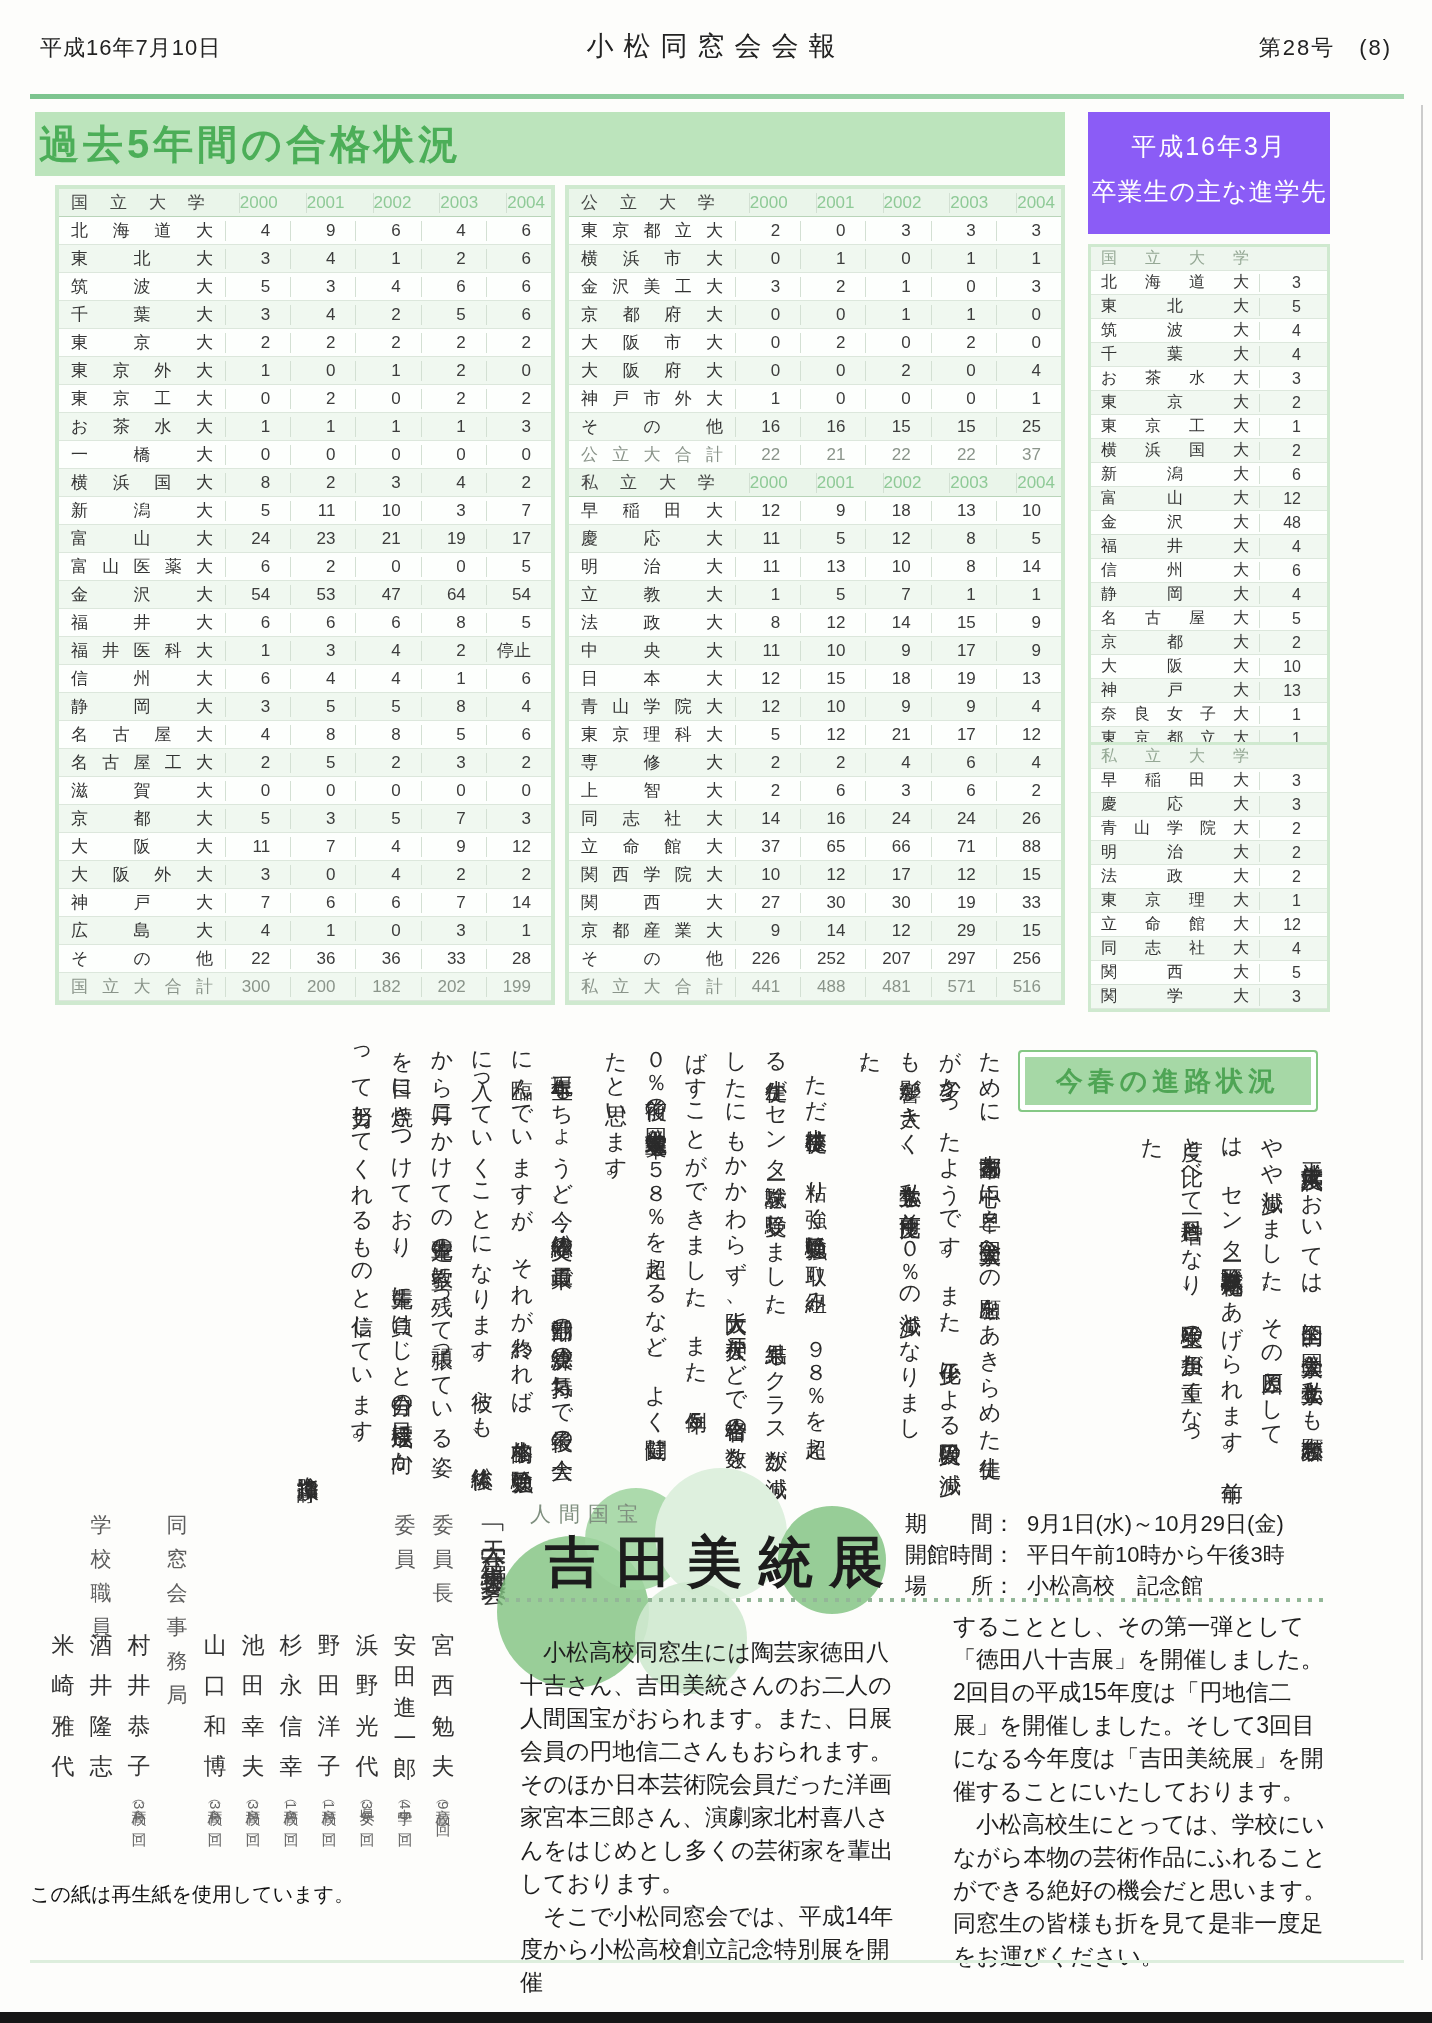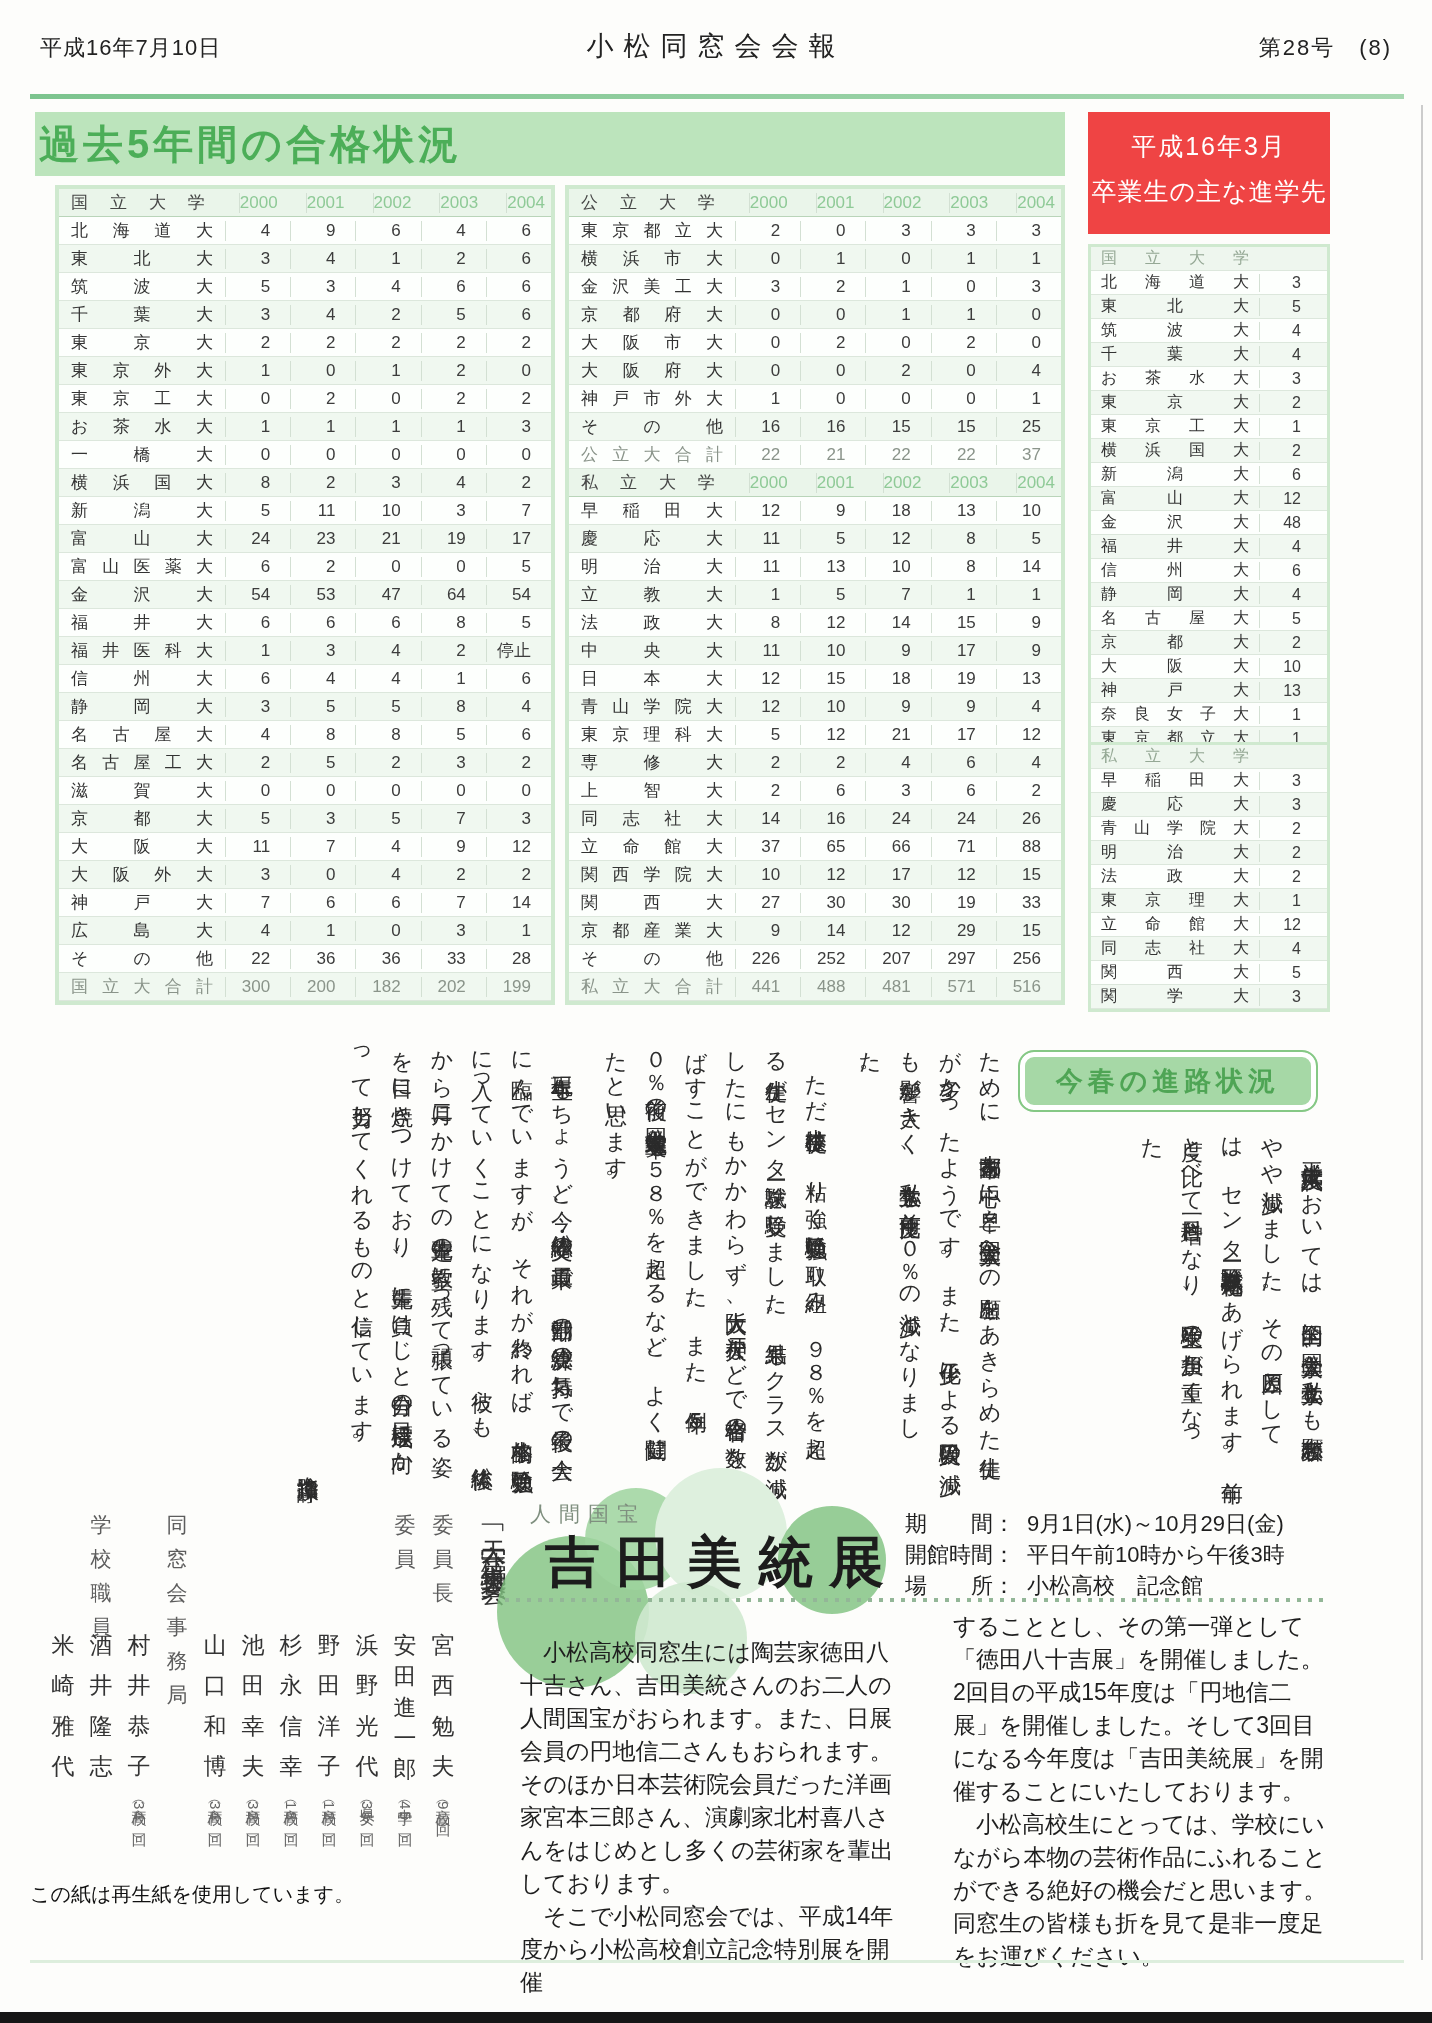--- a/index.html
+++ b/index.html
@@ -25,37 +25,37 @@
   .t-row{display:flex;height:27px;align-items:center;border-bottom:1px solid #dce7dc;font-size:17px;background:#fdfffd;}
   .t-row.alt{background:#f0f8f0;}
   .t-row.head{background:#eaf5ea;border-bottom:1px solid #b9d4b9;}
   .t-name{width:166px;display:flex;justify-content:space-between;padding:0 12px;box-sizing:border-box;color:#333;}
   .head .t-name{color:#474747;}
   .t-num{flex:1;text-align:right;padding-right:20px;border-left:1px solid #d3e0d3;color:#3c3c3c;}
   .t-num.year{color:#8fca97;text-align:center;padding-right:6px;margin-left:22px;}
   .t-row.total .t-name,.t-row.total .t-num{color:#8a948a;}
 
   
-  .sidebar-box{position:absolute;left:1088px;top:112px;width:242px;height:122px;background:#ef4444;
+  .sidebar-box{position:absolute;left:1088px;top:112px;width:242px;height:122px;background:#8b5cf6;
                color:#fff;text-align:center;}
   .sb-line1{font-size:25px;margin-top:18px;letter-spacing:2px;}
   .sb-line2{font-size:25px;margin-top:12px;letter-spacing:1px;}
   .sb-table{position:absolute;left:1088px;width:242px;border:3px solid #cfe9cf;background:#fff;box-sizing:border-box;}
   .sb-table.t1{top:244px;} .sb-table.t2{top:742px;}
   .sb-row{display:flex;height:23px;align-items:center;border-bottom:1px solid #dce7dc;font-size:16px;background:#fdfffd;}
   .sb-row.alt{background:#f1f8f1;}
   .sb-row.head{background:#eef6ee;}
   .sb-name{width:168px;display:flex;justify-content:space-between;padding:0 10px;box-sizing:border-box;color:#333;}
   .sb-row.head .sb-name{color:#95a895;}
   .sb-val{flex:1;text-align:right;padding-right:26px;border-left:1px solid #d3e0d3;color:#3c3c3c;}
   .sb-row.head .sb-val{border-left:none;}
 
   
   .badge{position:absolute;left:1018px;top:1050px;width:300px;height:62px;background:#a6d8a6;
-         border-radius:16px;border:2px solid #85c885;box-shadow:inset 0 0 0 5px #ffffff;
+         border-radius:4px;border:2px solid #85c885;box-shadow:inset 0 0 0 5px #ffffff;
          display:flex;align-items:center;justify-content:center;
          font-size:27px;font-weight:bold;color:#4fa555;letter-spacing:5px;box-sizing:border-box;}
   .art{writing-mode:vertical-rl;font-size:22px;line-height:40px;letter-spacing:1px;color:#2b2b2b;}
   .art p{margin:0;margin-block-end:14px;}
   .art-right{position:absolute;left:1012px;top:1122px;width:320px;height:345px;}
   .art-left{position:absolute;left:28px;top:1036px;width:982px;height:428px;}
   .sig{text-align:end;}
 
   
   .committee{position:absolute;left:42px;top:1495px;width:470px;height:472px;

